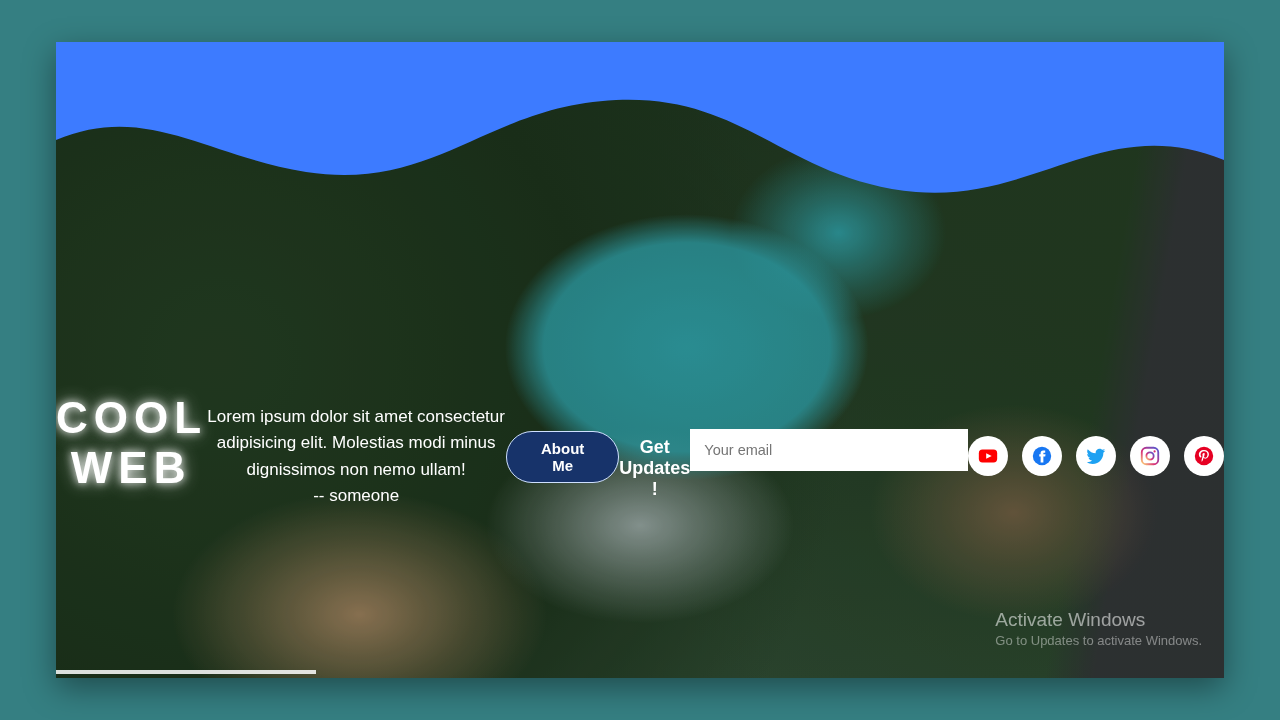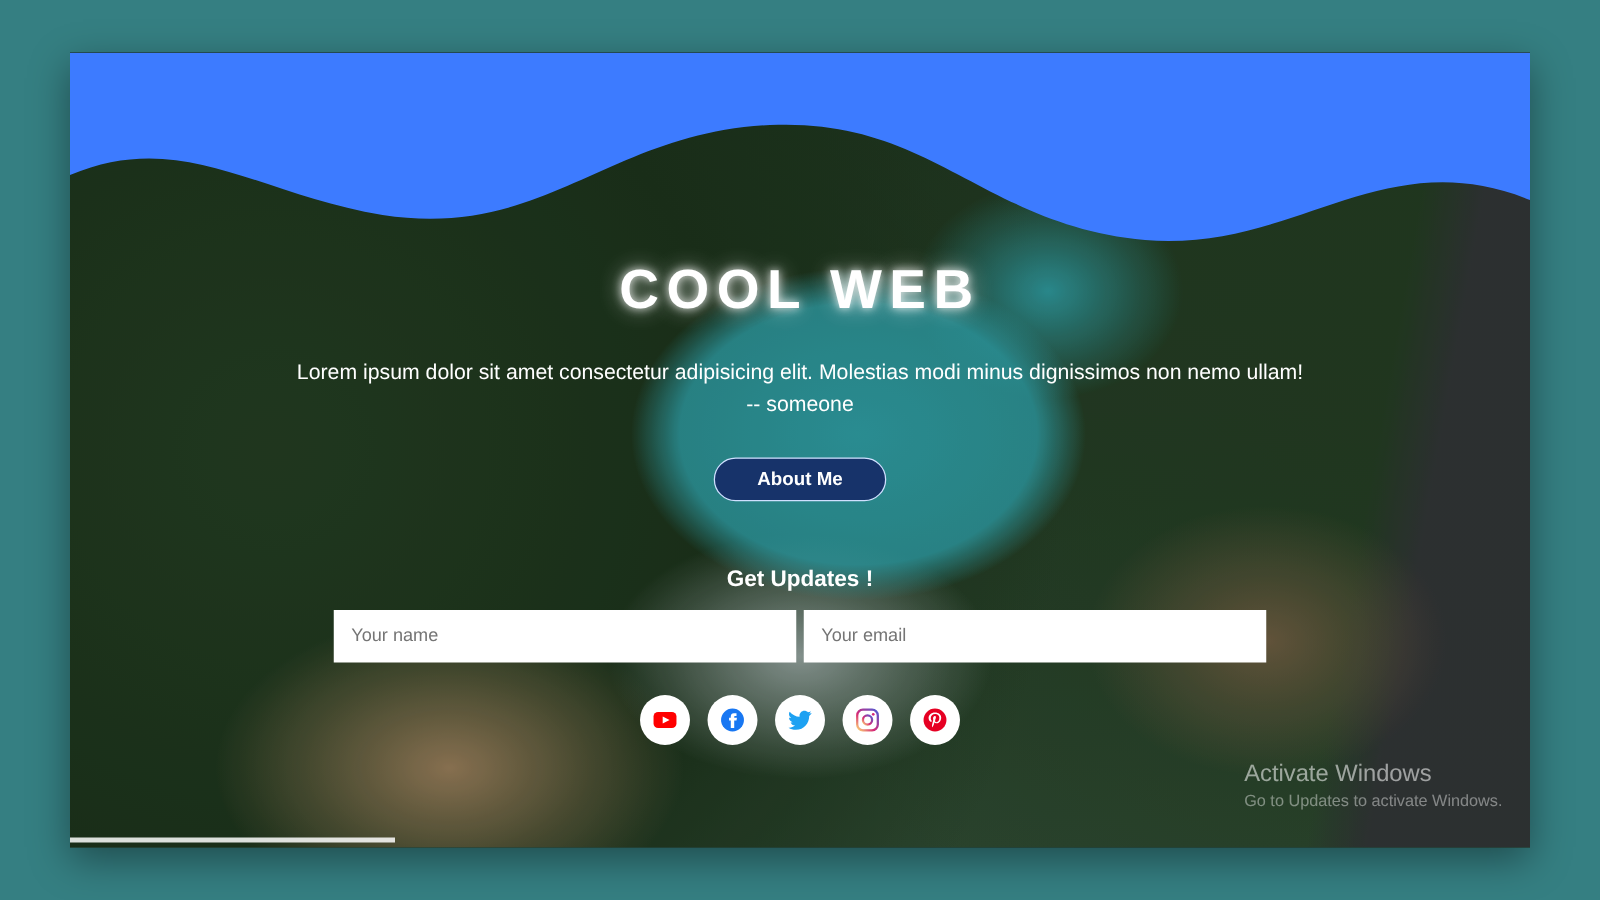--- a/index.html
+++ b/index.html
@@ -31,21 +31,21 @@
   .bg::after {
     content: ""; position: absolute; inset: 0;
     background: rgba(0,0,0,.22);
   }
   
   .wave { position: absolute; top:0; left:0; width:100%; height:180px; }
   .wave path { fill:#3d7bff; }
   .content {
     position: relative; z-index: 3;
     width: 100%; height: 100%;
-    display: flex; flex-direction: column; align-items: center;
+    display: flex; flex-direction: row; align-items: center;
     padding-top: 165px;
     color: #fff; text-align: center;
   }
   .title {
     font-size: 44px; font-weight: 900; letter-spacing: 6px;
     text-transform: uppercase;
     color:#fff;
     text-shadow: 0 0 8px rgba(255,255,255,.9), 0 0 18px rgba(255,255,255,.6);
     font-family: Impact, 'Arial Black', sans-serif;
   }
@@ -101,21 +101,20 @@
     <div class="tagline">
       <span>Lorem ipsum dolor sit amet consectetur adipisicing elit. Molestias modi minus dignissimos non nemo ullam!</span><br>
       <span>-- someone</span>
     </div>
 
     <button class="about-btn">About Me</button>
 
     <div class="updates-label">Get Updates !</div>
 
     <div class="form-row">
-      <input type="text" placeholder="Your name" style="">
       <input type="text" placeholder="Your email" style="">
     </div>
 
     <div class="socials">
       <div class="soc">
         <svg viewBox="0 0 24 24">
             <rect x="2" y="5" width="20" height="14" rx="4" fill="#ff0000"></rect>
             <path d="M10 9 L16 12 L10 15 Z" fill="#fff"></path>
           </svg>
       </div>

